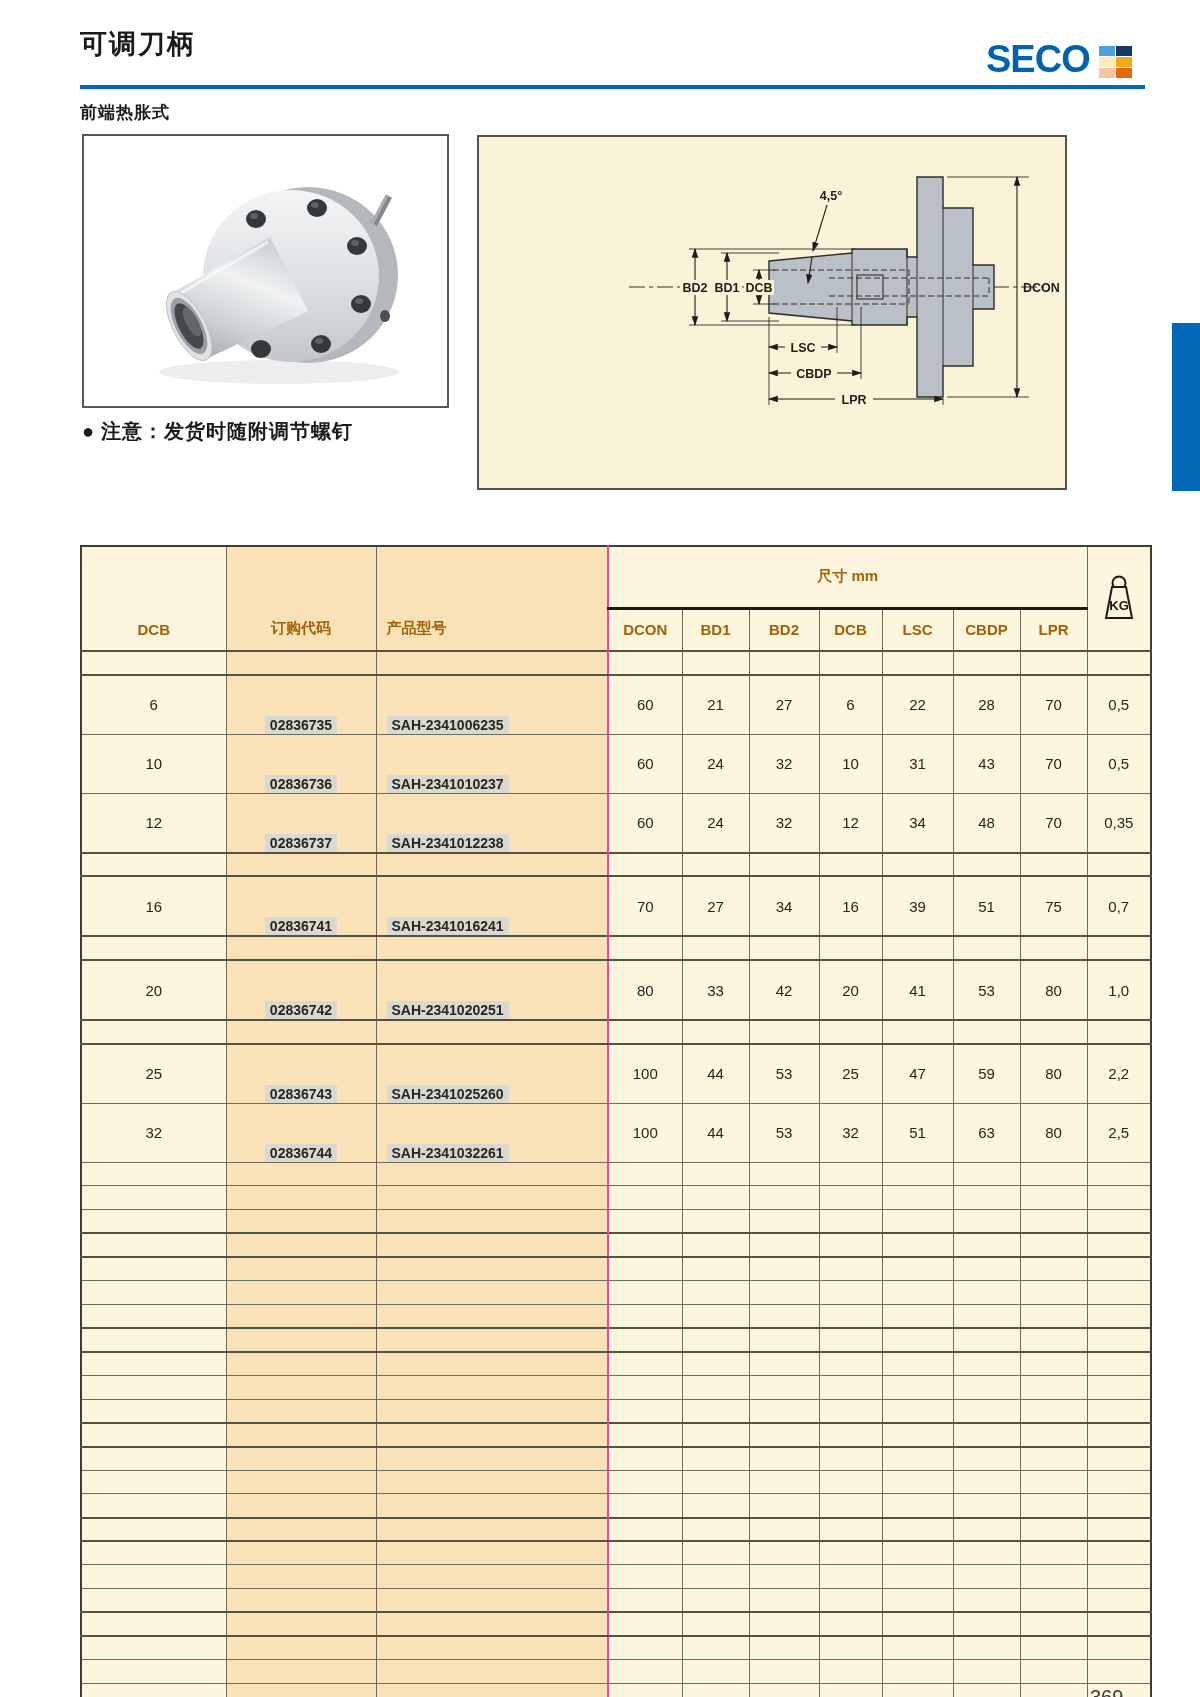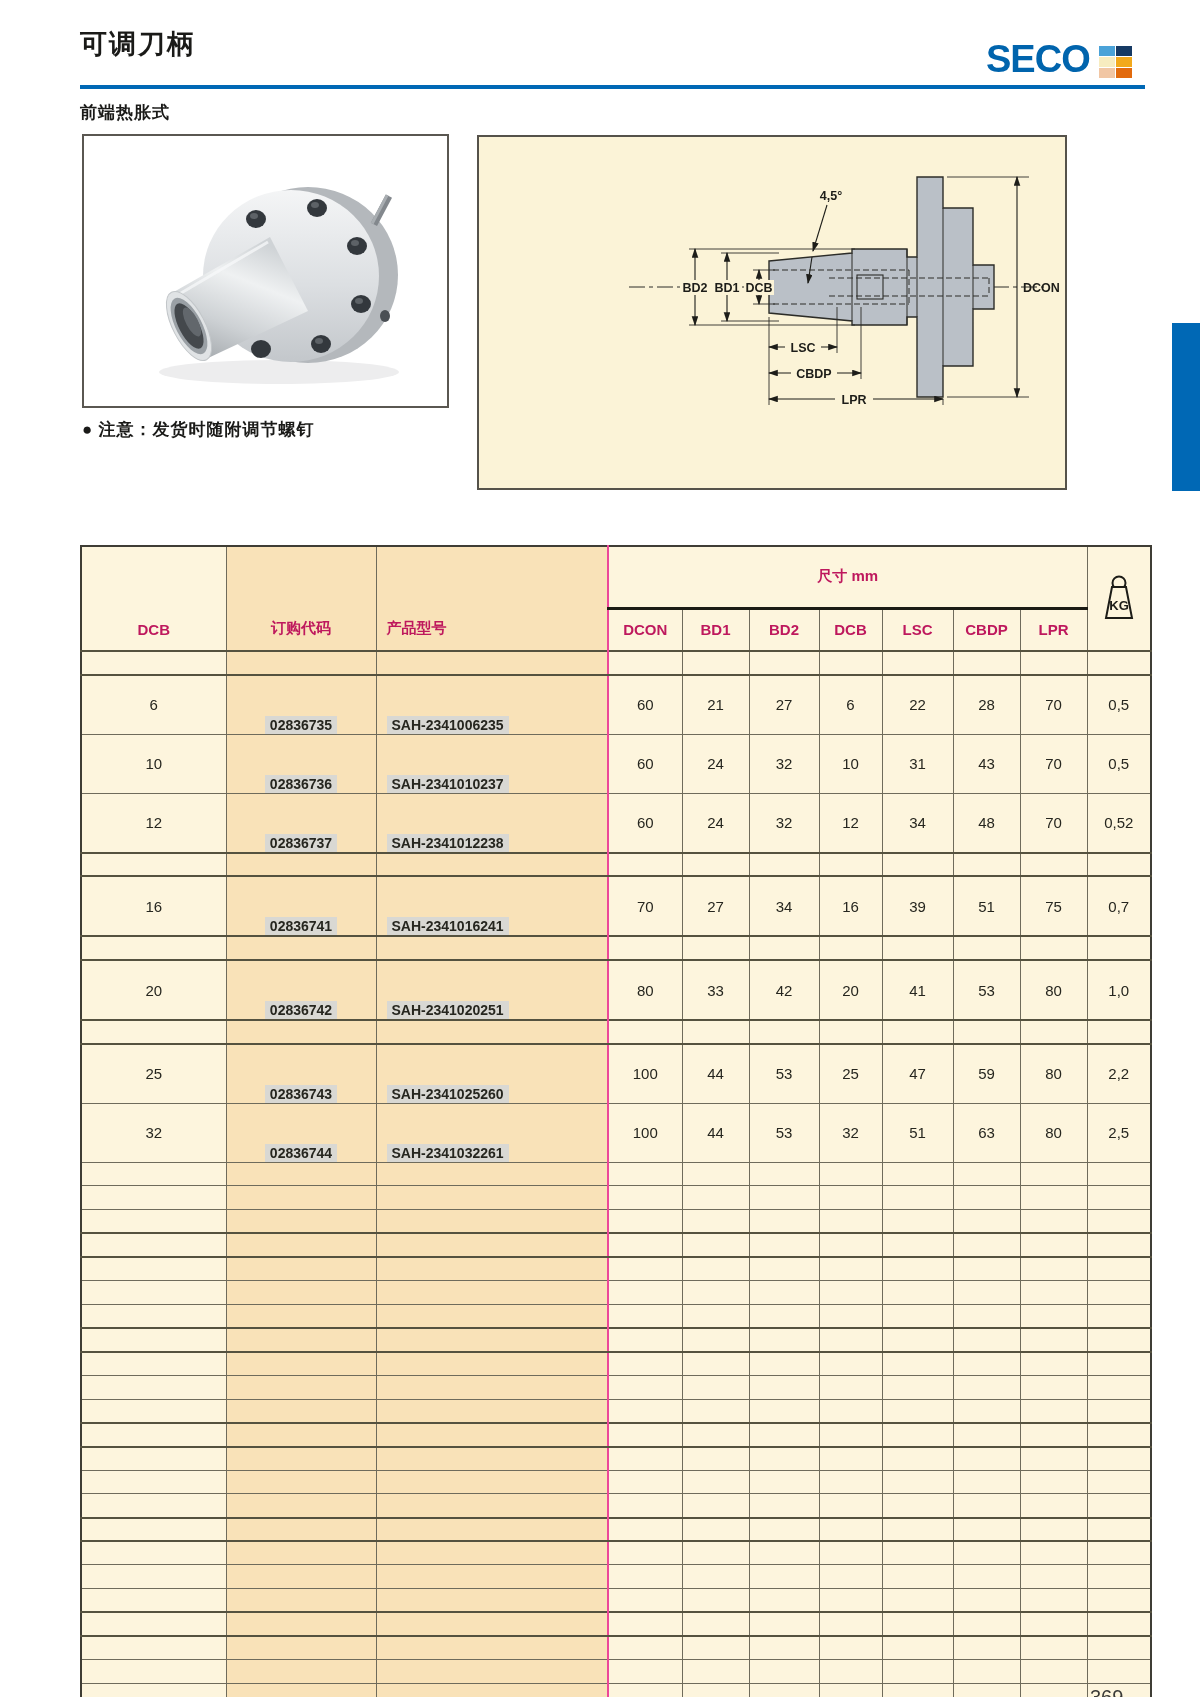--- a/index.html
+++ b/index.html
@@ -12,33 +12,33 @@
     font-family:"Liberation Serif", serif;color:#1a1a18;letter-spacing:2px;}
   .brand{position:absolute;left:986px;top:40px;display:flex;align-items:flex-end;gap:9px;}
   .brand-text{font-size:38px;font-weight:800;color:#0064ad;letter-spacing:-1px;line-height:1;}
   .brand-squares{display:grid;grid-template-columns:16px 16px;grid-auto-rows:10px;gap:1px;}
   .header-rule{position:absolute;left:80px;top:85px;width:1065px;height:4px;background:#0068b5;}
   .subtitle{position:absolute;left:80px;top:101px;font-size:17px;font-weight:700;
     font-family:"Liberation Serif", serif;color:#1a1a18;letter-spacing:1px;}
   
   .photo-box{position:absolute;left:82px;top:134px;width:363px;height:270px;
     background:#ffffff;border:2px solid #5a5751;}
-  .note-line{position:absolute;left:82px;top:418px;font-size:17px;font-weight:700;
+  .note-line{position:absolute;left:82px;top:418px;font-size:20px;font-weight:700;
     font-family:"Liberation Serif", serif;color:#1a1a18;letter-spacing:1px;}
   .diagram-box{position:absolute;left:477px;top:135px;width:586px;height:351px;
     background:#fbf3d7;border:2px solid #55524a;}
   .side-tab{position:absolute;left:1172px;top:323px;width:28px;height:168px;background:#0068b5;}
   
   .table-wrap{position:absolute;left:80px;top:545px;}
   table{border-collapse:collapse;table-layout:fixed;width:1070px;border:2px solid #3f3d35;}
   td{border:1px solid #6f6b5b;padding:0;font-size:15px;text-align:center;
      color:#26261f;overflow:hidden;white-space:nowrap;}
   .cl{background:#fdf5dd;}
   .cm{background:#f9e2b8;}
-  thead td{font-weight:700;color:#be185d;}
+  thead td{font-weight:700;color:#a16207;}
   thead tr.h1{height:62px;}
   thead tr.h2{height:43px;}
   thead td.rsp{vertical-align:bottom;padding-bottom:12px;}
   thead td.dimspan{border-bottom:3px solid #1b1b14;font-size:15px;vertical-align:middle;}
   thead td.kgcell{vertical-align:middle;}
   thead td.left, td.model{text-align:left;padding-left:10px;}
   tbody tr{height:23.7px;}
   tbody tr:first-child td{border-top:3px solid #3f3d35;}
   tbody tr.sep td{border-top:2px solid #55523f;border-bottom:2px solid #55523f;}
   tbody td:nth-child(3), thead tr.h1 td:nth-child(3){border-right:2px solid #ec4899;}
@@ -281,21 +281,21 @@
           <td class="cl">12</td>
           <td class="cm"><span class="chip">02836737</span></td>
           <td class="cm model"><span class="chip">SAH-2341012238</span></td>
           <td class="cl">60</td>
           <td class="cl">24</td>
           <td class="cl">32</td>
           <td class="cl">12</td>
           <td class="cl">34</td>
           <td class="cl">48</td>
           <td class="cl">70</td>
-          <td class="cl">0,52</td>
+          <td class="cl">0,35</td>
         </tr>
         <tr class="sep">
           <td class="cl"></td>
           <td class="cm"></td>
           <td class="cm model"></td>
           <td class="cl"></td>
           <td class="cl"></td>
           <td class="cl"></td>
           <td class="cl"></td>
           <td class="cl"></td>

